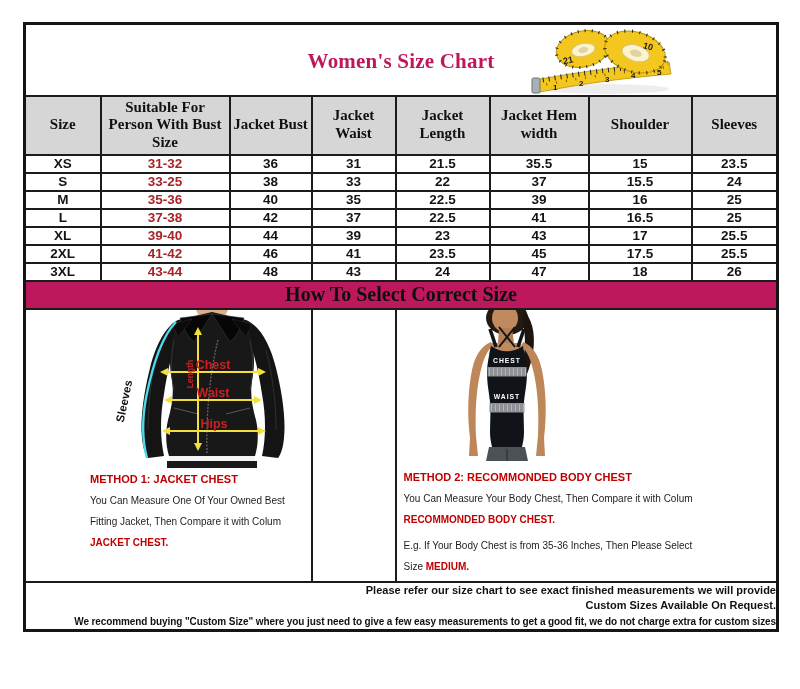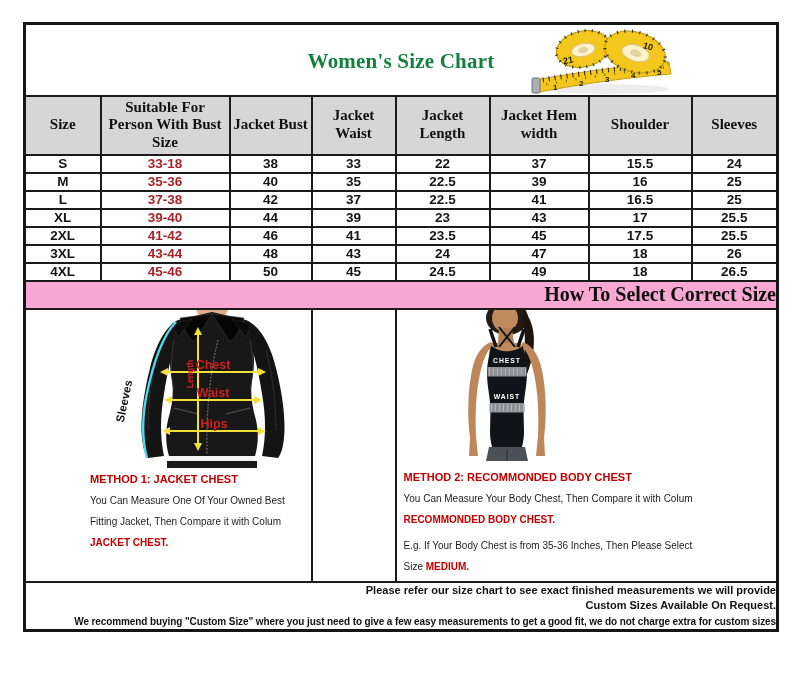--- a/index.html
+++ b/index.html
@@ -16,42 +16,42 @@
     border: 3px solid #151515;
   }
   .chart td, .chart th { border: 2px solid #1b1b1b; padding: 0; }
 
   
   .title-cell { height: 72px; position: relative; background: #fff; }
   .page-title {
     position: absolute; left: 0; right: 0; top: 24px;
     text-align: center;
     font-family: "Liberation Serif", serif; font-weight: bold;
-    font-size: 21px; color: #15803d; letter-spacing: .2px;
+    font-size: 21px; color: #be185d; letter-spacing: .2px;
   }
   .tape-wrap { position: absolute; right: 100px; top: 1px; width: 145px; height: 70px; }
 
   
   .head-row th {
     background: #d6d6d6;
     font-family: "Liberation Serif", serif; font-weight: bold;
     font-size: 15px; line-height: 1.18; color: #111;
     height: 54px; text-align: center; vertical-align: middle; padding: 2px 1px;
   }
 
   
   .chart tbody.data td {
     height: 18px; text-align: center; vertical-align: middle;
     font-weight: bold; font-size: 13.5px; color: #141414;
   }
   .chart tbody.data td.bust { color: #a82327; }
 
   
   .bar-cell {
-    background: #f9a8d4; height: 28px; text-align: right; vertical-align: middle;
+    background: #be185d; height: 28px; text-align: center; vertical-align: middle;
     font-family: "Liberation Serif", serif; font-weight: bold; font-size: 20px; color: #0e0e0e;
   }
 
   
   .method-row td { vertical-align: top; height: 273px; background: #fff; }
   .fig-jacket { height: 158px; overflow: hidden; text-align: right; }
   .fig-jacket svg { display: block; margin-left: auto; margin-right: 1px; }
   .fig-body { height: 151px; overflow: hidden; padding-left: 42px; }
   .fig-body svg { display: block; }
   .method-text { font-size: 10px; color: #1d1d1d; }
@@ -126,22 +126,32 @@
       <th>Jacket Waist</th>
       <th>Jacket Length</th>
       <th>Jacket Hem width</th>
       <th>Shoulder</th>
       <th>Sleeves</th>
     </tr>
   </thead>
 
   <tbody class="data">
       <tr>
+        <td>XS</td>
+        <td class="bust">31-32</td>
+        <td>36</td>
+        <td>31</td>
+        <td>21.5</td>
+        <td>35.5</td>
+        <td>15</td>
+        <td>23.5</td>
+      </tr>
+      <tr>
         <td>S</td>
-        <td class="bust">33-18</td>
+        <td class="bust">33-25</td>
         <td>38</td>
         <td>33</td>
         <td>22</td>
         <td>37</td>
         <td>15.5</td>
         <td>24</td>
       </tr>
       <tr>
         <td>M</td>
         <td class="bust">35-36</td>
@@ -184,30 +194,20 @@
       </tr>
       <tr>
         <td>3XL</td>
         <td class="bust">43-44</td>
         <td>48</td>
         <td>43</td>
         <td>24</td>
         <td>47</td>
         <td>18</td>
         <td>26</td>
-      </tr>
-      <tr>
-        <td>4XL</td>
-        <td class="bust">45-46</td>
-        <td>50</td>
-        <td>45</td>
-        <td>24.5</td>
-        <td>49</td>
-        <td>18</td>
-        <td>26.5</td>
       </tr>
     </tbody>
 
   <tbody>
     <tr>
       <td colspan="8" class="bar-cell">How To Select Correct Size</td>
     </tr>
 
     <tr class="method-row">
 

